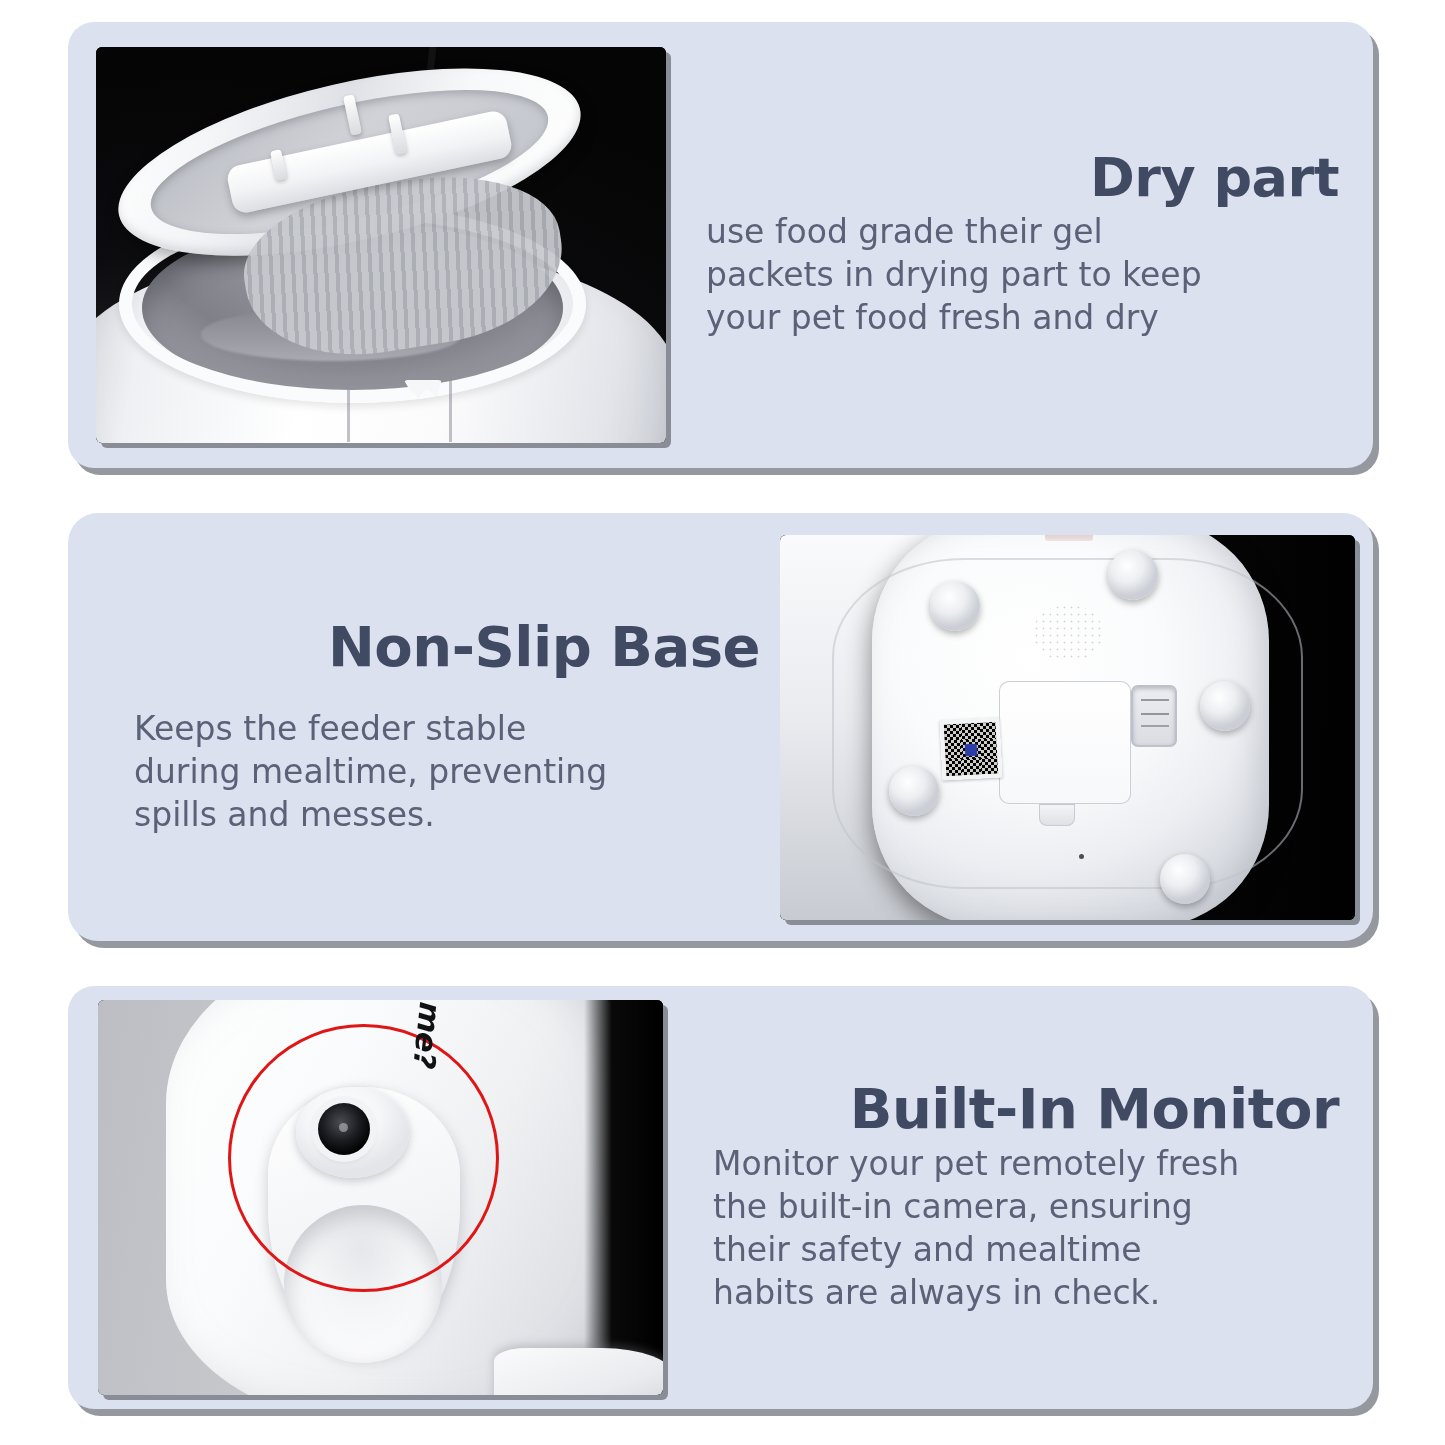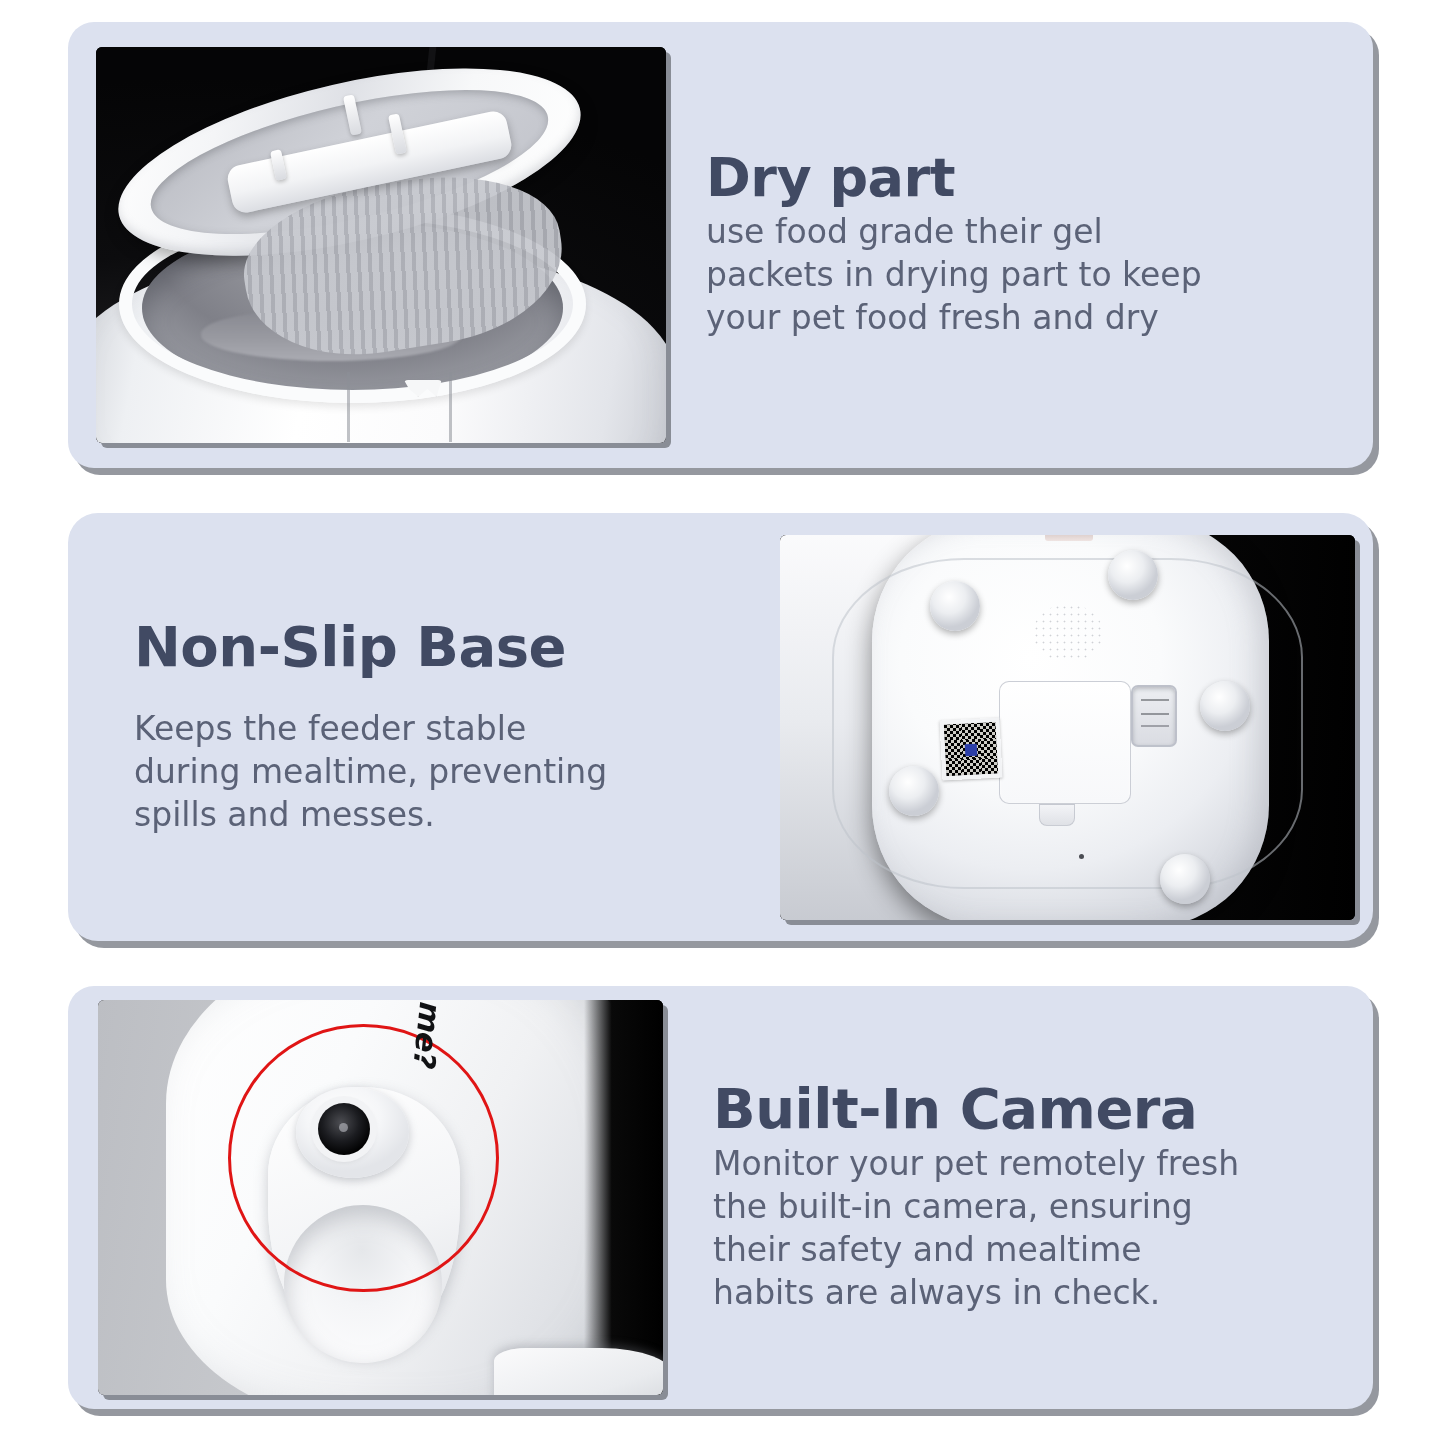--- a/index.html
+++ b/index.html
@@ -61,20 +61,21 @@
   #panel-3 .textblock { padding-left: 50px; padding-right: 34px; }
 
   .heading {
     color: #414a63;
     font-weight: bold;
     font-size: 54px;
     line-height: 1.02;
     letter-spacing: -0.5px;
     margin: 0 0 6px 0;
     white-space: nowrap;
+    text-align: right;
   }
   #panel-2 .heading { font-size: 56px; }
   #panel-3 .heading { font-size: 56px; }
 
   .body {
     color: #5b6277;
     font-size: 33px;
     line-height: 1.30;
     margin: 0;
     max-width: 520px;
@@ -426,19 +427,19 @@
         <div class="p3-bowl"></div>
         <div class="p3-lensbulge"></div>
         <div class="p3-lens"></div>
         <div class="p3-circle"></div>
         <div class="p3-me">me?</div>
         <div class="p3-tray"></div>
       </div>
     </div>
 
     <div class="textblock">
-      <h2 class="heading">Built-In Camera</h2>
+      <h2 class="heading">Built-In Monitor</h2>
       <p class="body">Monitor your pet remotely fresh the built-in camera, ensuring their safety and mealtime habits are always in check.</p>
     </div>
 
   </section>
 
 </div>
 
 </body></html>

